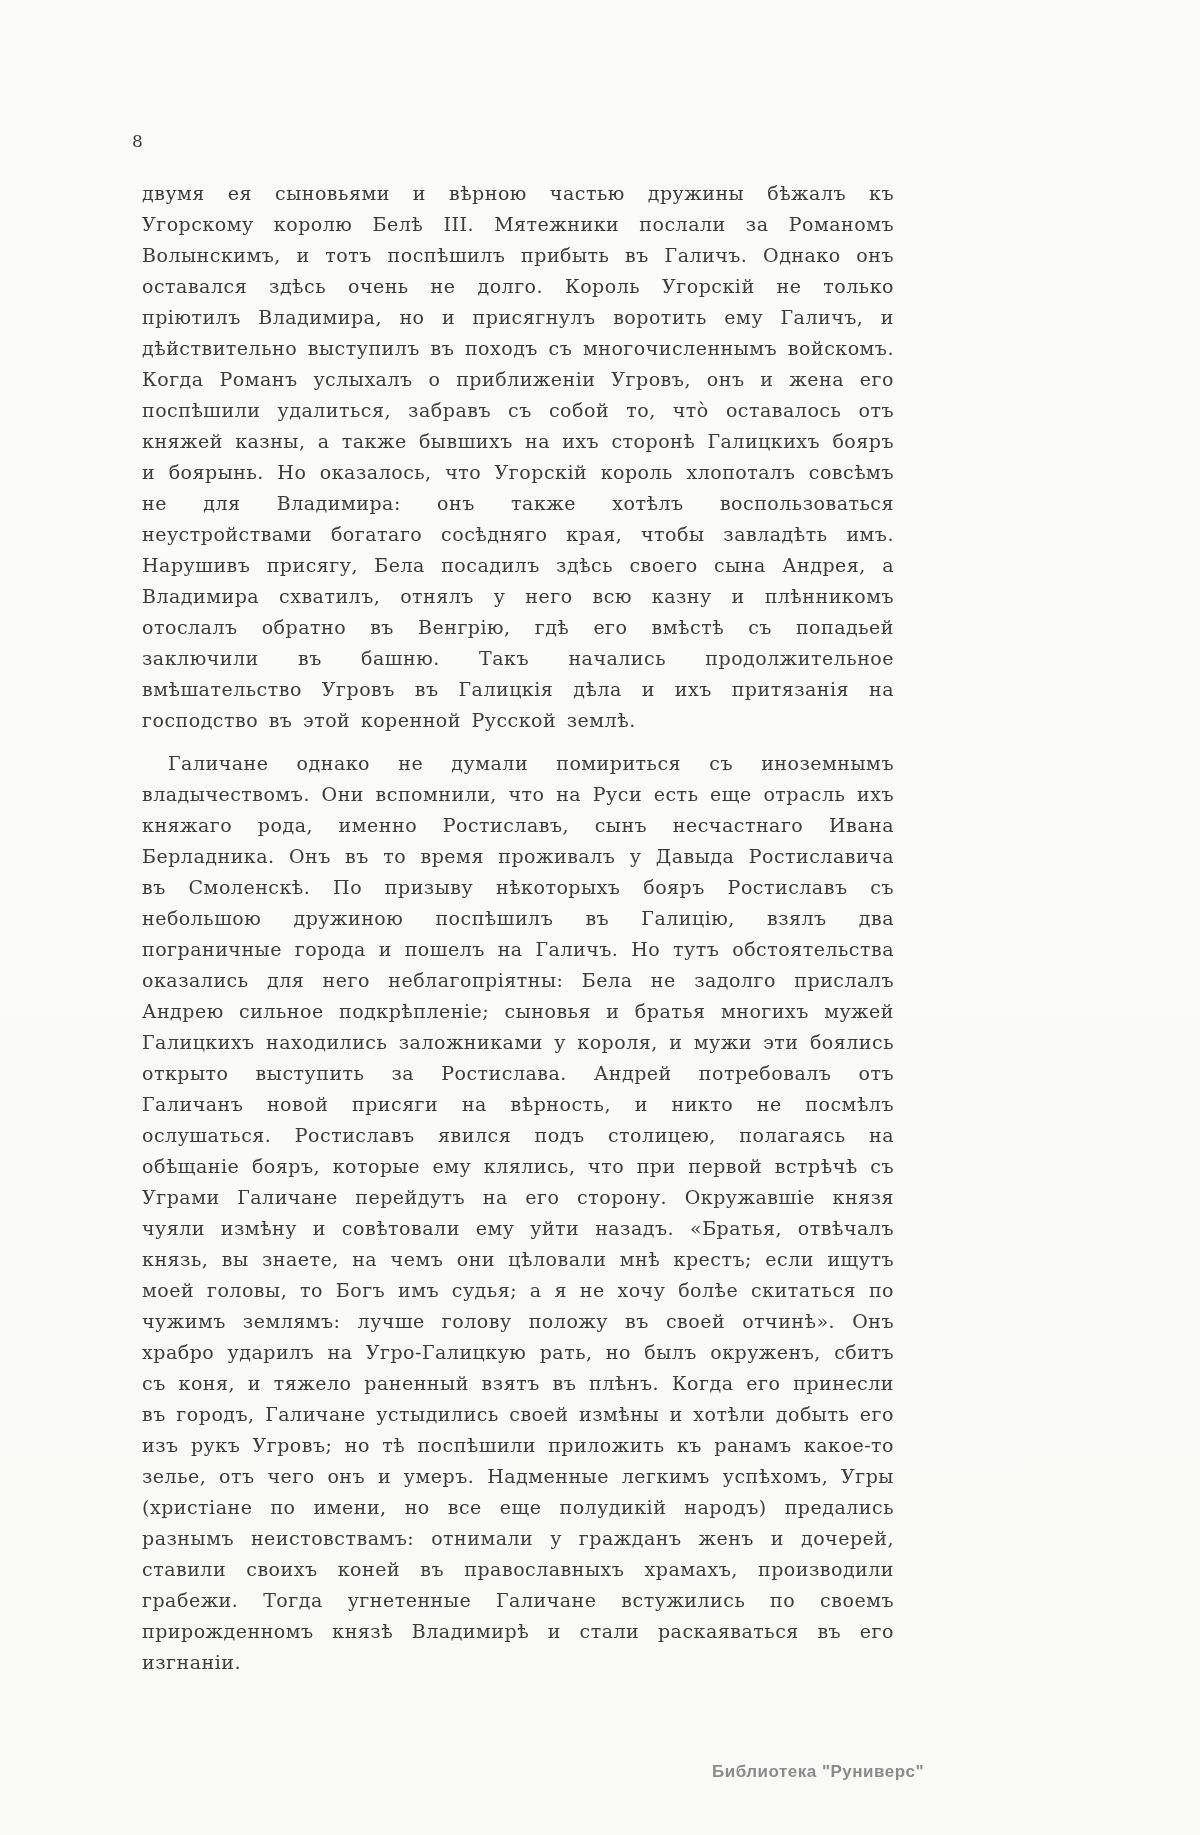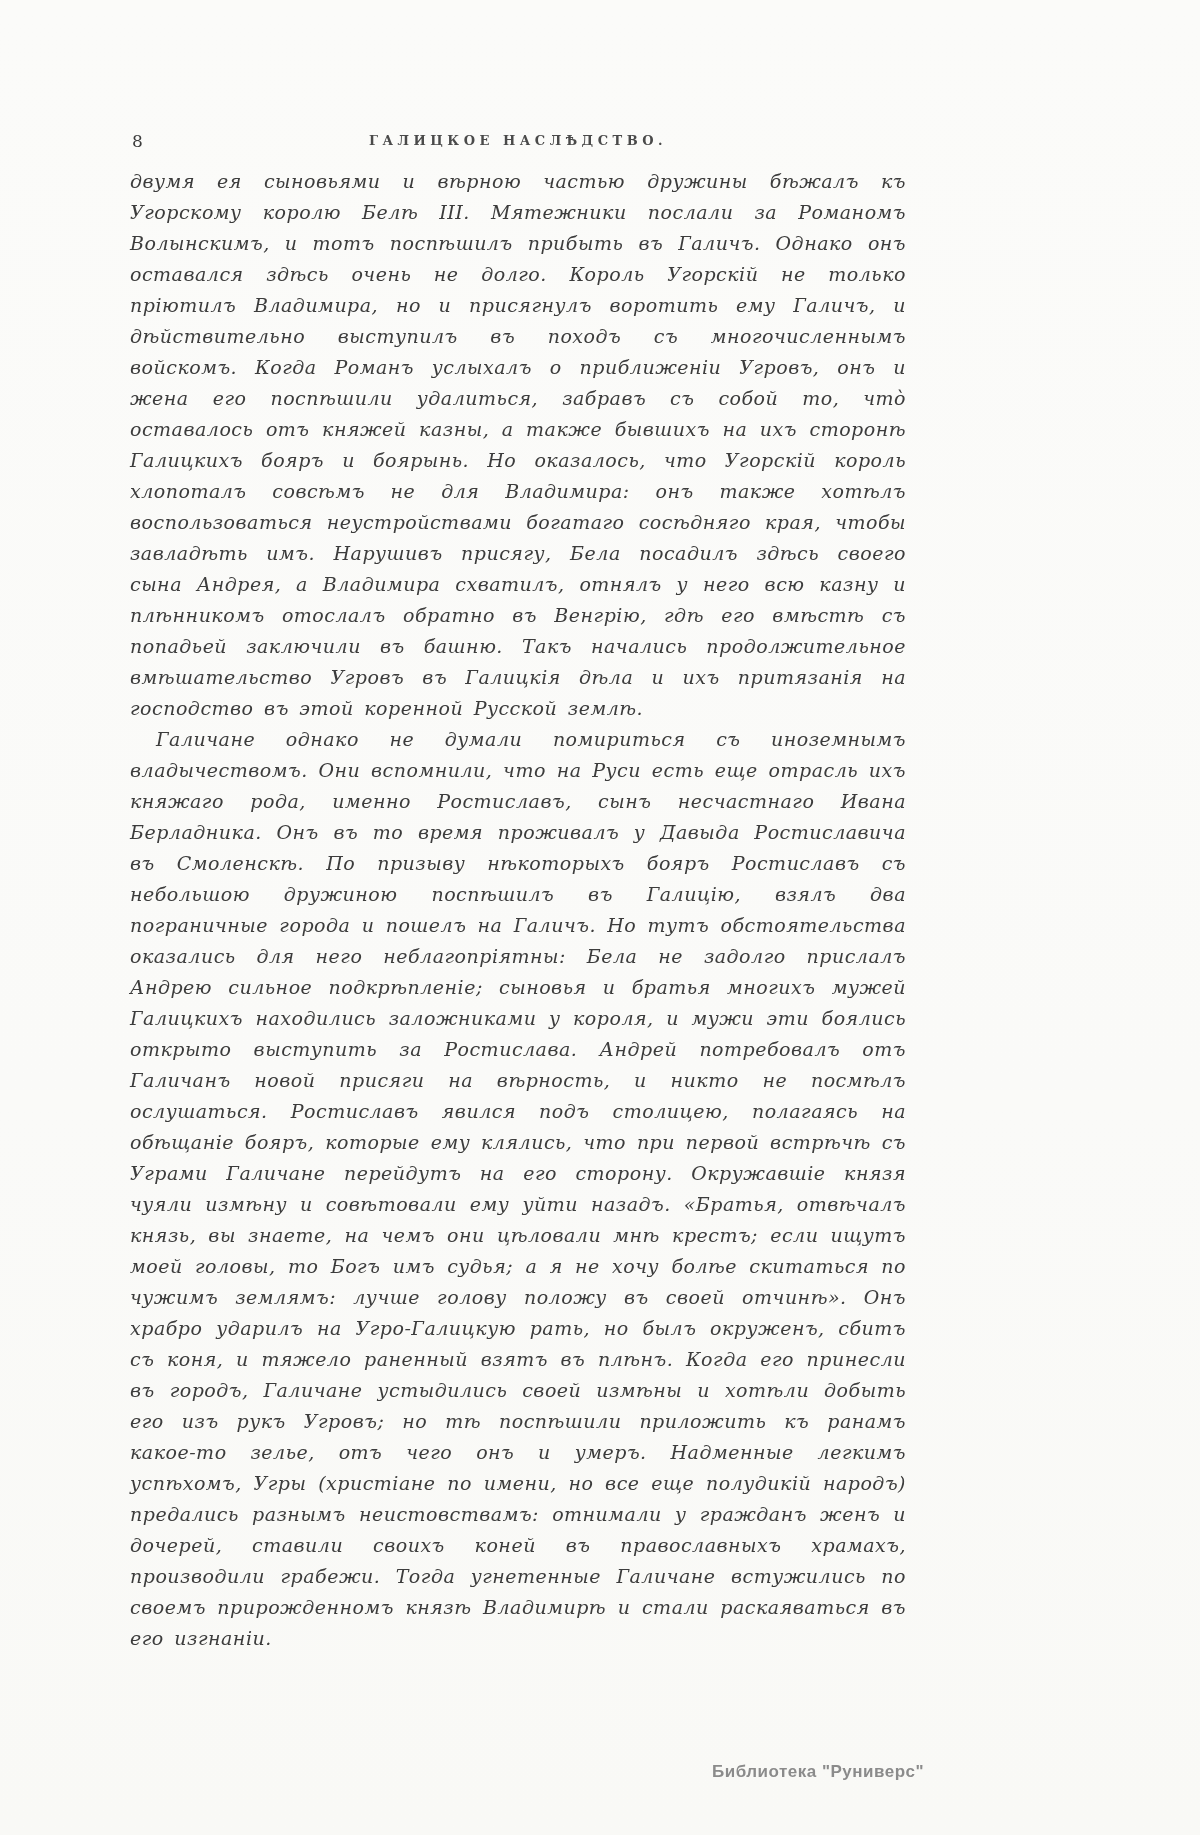--- a/index.html
+++ b/index.html
@@ -50,23 +50,22 @@
     top: 166px;
     left: 130px;
     width: 776px;
     font-size: 19px;
     line-height: 31px;
     text-align: justify;
     letter-spacing: 0.5px;
     word-spacing: 4px;
   }
   .body-text p {
-    margin: 0;
+    margin: 12px;
     padding: 0;
-    font-style: italic;
   }
   .body-text p.indented {
     text-indent: 26px;
   }
   .watermark {
     position: absolute;
     left: 712px;
     top: 1762px;
     font-family: "Liberation Sans", sans-serif;
     font-size: 17px;
@@ -76,21 +75,20 @@
     white-space: nowrap;
   }
 </style>
 </head>
 <body>
 
 <div class="page">
 
   <div class="header-row">
     <span class="page-number">8</span>
-    <div class="running-head">ГАЛИЦКОЕ НАСЛѢДСТВО.</div>
   </div>
 
   <div class="body-text">
     <p>двумя ея сыновьями и вѣрною частью дружины бѣжалъ къ Угорскому королю Белѣ III. Мятежники послали за Романомъ Волынскимъ, и тотъ поспѣшилъ прибыть въ Галичъ. Однако онъ оставался здѣсь очень не долго. Король Угорскій не только пріютилъ Владимира, но и присягнулъ воротить ему Галичъ, и дѣйствительно выступилъ въ походъ съ многочисленнымъ войскомъ. Когда Романъ услыхалъ о приближеніи Угровъ, онъ и жена его поспѣшили удалиться, забравъ съ собой то, что̀ оставалось отъ княжей казны, а также бывшихъ на ихъ сторонѣ Галицкихъ бояръ и боярынь. Но оказалось, что Угорскій король хлопоталъ совсѣмъ не для Владимира: онъ также хотѣлъ воспользоваться неустройствами богатаго сосѣдняго края, чтобы завладѣть имъ. Нарушивъ присягу, Бела посадилъ здѣсь своего сына Андрея, а Владимира схватилъ, отнялъ у него всю казну и плѣнникомъ отослалъ обратно въ Венгрію, гдѣ его вмѣстѣ съ попадьей заключили въ башню. Такъ начались продолжительное вмѣшательство Угровъ въ Галицкія дѣла и ихъ притязанія на господство въ этой коренной Русской землѣ.</p>
     <p class="indented">Галичане однако не думали помириться съ иноземнымъ владычествомъ. Они вспомнили, что на Руси есть еще отрасль ихъ княжаго рода, именно Ростиславъ, сынъ несчастнаго Ивана Берладника. Онъ въ то время проживалъ у Давыда Ростиславича въ Смоленскѣ. По призыву нѣкоторыхъ бояръ Ростиславъ съ небольшою дружиною поспѣшилъ въ Галицію, взялъ два пограничные города и пошелъ на Галичъ. Но тутъ обстоятельства оказались для него неблагопріятны: Бела не задолго прислалъ Андрею сильное подкрѣпленіе; сыновья и братья многихъ мужей Галицкихъ находились заложниками у короля, и мужи эти боялись открыто выступить за Ростислава. Андрей потребовалъ отъ Галичанъ новой присяги на вѣрность, и никто не посмѣлъ ослушаться. Ростиславъ явился подъ столицею, полагаясь на обѣщаніе бояръ, которые ему клялись, что при первой встрѣчѣ съ Уграми Галичане перейдутъ на его сторону. Окружавшіе князя чуяли измѣну и совѣтовали ему уйти назадъ. «Братья, отвѣчалъ князь, вы знаете, на чемъ они цѣловали мнѣ крестъ; если ищутъ моей головы, то Богъ имъ судья; а я не хочу болѣе скитаться по чужимъ землямъ: лучше голову положу въ своей отчинѣ». Онъ храбро ударилъ на Угро-Галицкую рать, но былъ окруженъ, сбитъ съ коня, и тяжело раненный взятъ въ плѣнъ. Когда его принесли въ городъ, Галичане устыдились своей измѣны и хотѣли добыть его изъ рукъ Угровъ; но тѣ поспѣшили приложить къ ранамъ какое-то зелье, отъ чего онъ и умеръ. Надменные легкимъ успѣхомъ, Угры (христіане по имени, но все еще полудикій народъ) предались разнымъ неистовствамъ: отнимали у гражданъ женъ и дочерей, ставили своихъ коней въ православныхъ храмахъ, производили грабежи. Тогда угнетенные Галичане встужились по своемъ прирожденномъ князѣ Владимирѣ и стали раскаяваться въ его изгнаніи.</p>
   </div>
 
   <div class="watermark">Библиотека "Руниверс"</div>
 
 </div>

